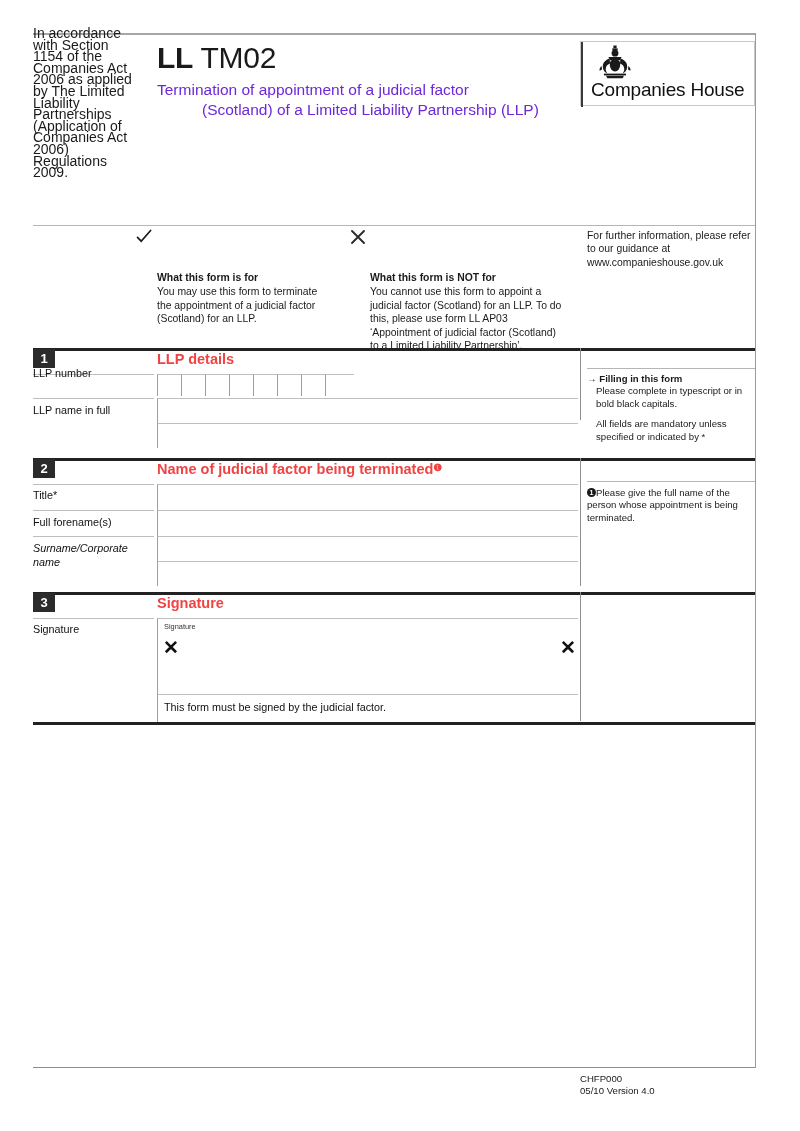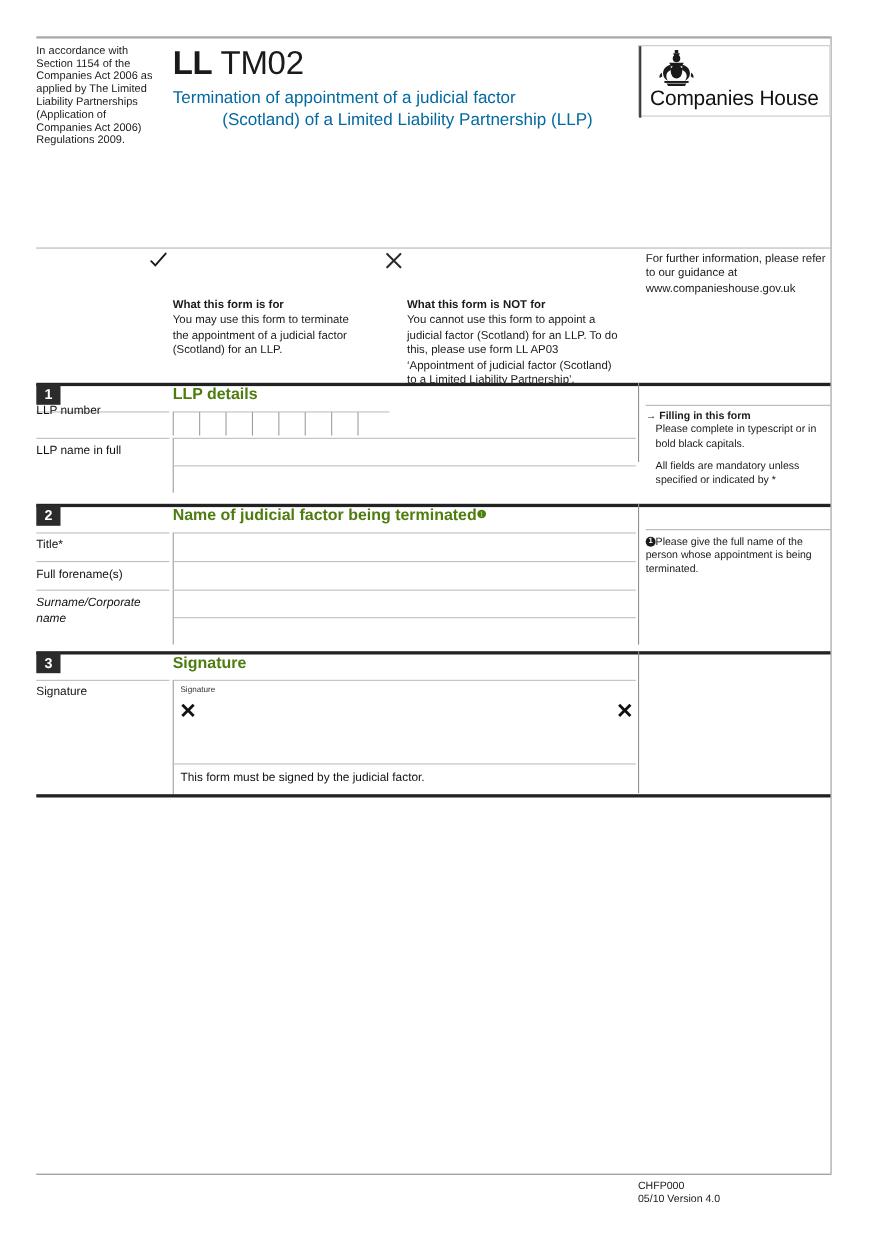--- a/index.html
+++ b/index.html
@@ -30,34 +30,34 @@
     position: absolute; left: 755px; top: 33px; width: 1px; height: 1035px;
     background: #9a9a9a;
   }
   .rule-bottom {
     position: absolute; left: 33px; top: 1067px; width: 722px; height: 1px;
     background: #8c8c8c;
   }
 
   
   .accordance {
-    position: absolute; left: 33px; top: 41px; width: 108px;
-    font-size: 10px; line-height: 11.6px; color: #1a1a1a;
+    position: absolute; left: 33px; top: 28px; width: 108px;
+    font-size: 14px; line-height: 11.6px; color: #1a1a1a;
   }
   .title-block {
     position: absolute; left: 157px; top: 40px; width: 400px;
   }
   .form-code {
     font-size: 30px; line-height: 36px; letter-spacing: -0.3px;
     color: #1a1a1a; font-weight: 400;
     white-space: nowrap;
   }
   .form-code b { font-weight: 700; }
   .form-title {
-    font-size: 15.5px; line-height: 20px; color: #0369a1;
+    font-size: 15.5px; line-height: 20px; color: #6d28d9;
     margin-top: 4px; white-space: nowrap;
   }
 
   
   .logo-box {
     position: absolute; left: 580px; top: 41px;
     width: 175px; height: 65px;
     border: 1px solid #c9c9c9;
     background: #fff;
   }
@@ -95,21 +95,21 @@
   
   .sec-rule {
     position: absolute; left: 33px; width: 722px; height: 3px; background: #222;
   }
   .sec-badge {
     position: absolute; width: 22px; height: 19px; background: #2b2b2b;
     color: #fff; font-weight: 700; font-size: 13px;
     text-align: center; line-height: 19px;
   }
   .sec-title {
-    position: absolute; left: 157px; font-size: 14.5px; font-weight: 700; color: #4d7c0f;
+    position: absolute; left: 157px; font-size: 14.5px; font-weight: 700; color: #ef4444;
     white-space: nowrap;
   }
   .sec-title .fn {
     font-size: 10px; vertical-align: top; position: relative; top: 1px;
   }
 
   .fieldlabel {
     position: absolute; left: 33px; width: 120px;
     font-size: 10.8px; line-height: 14px; color: #111;
   }

